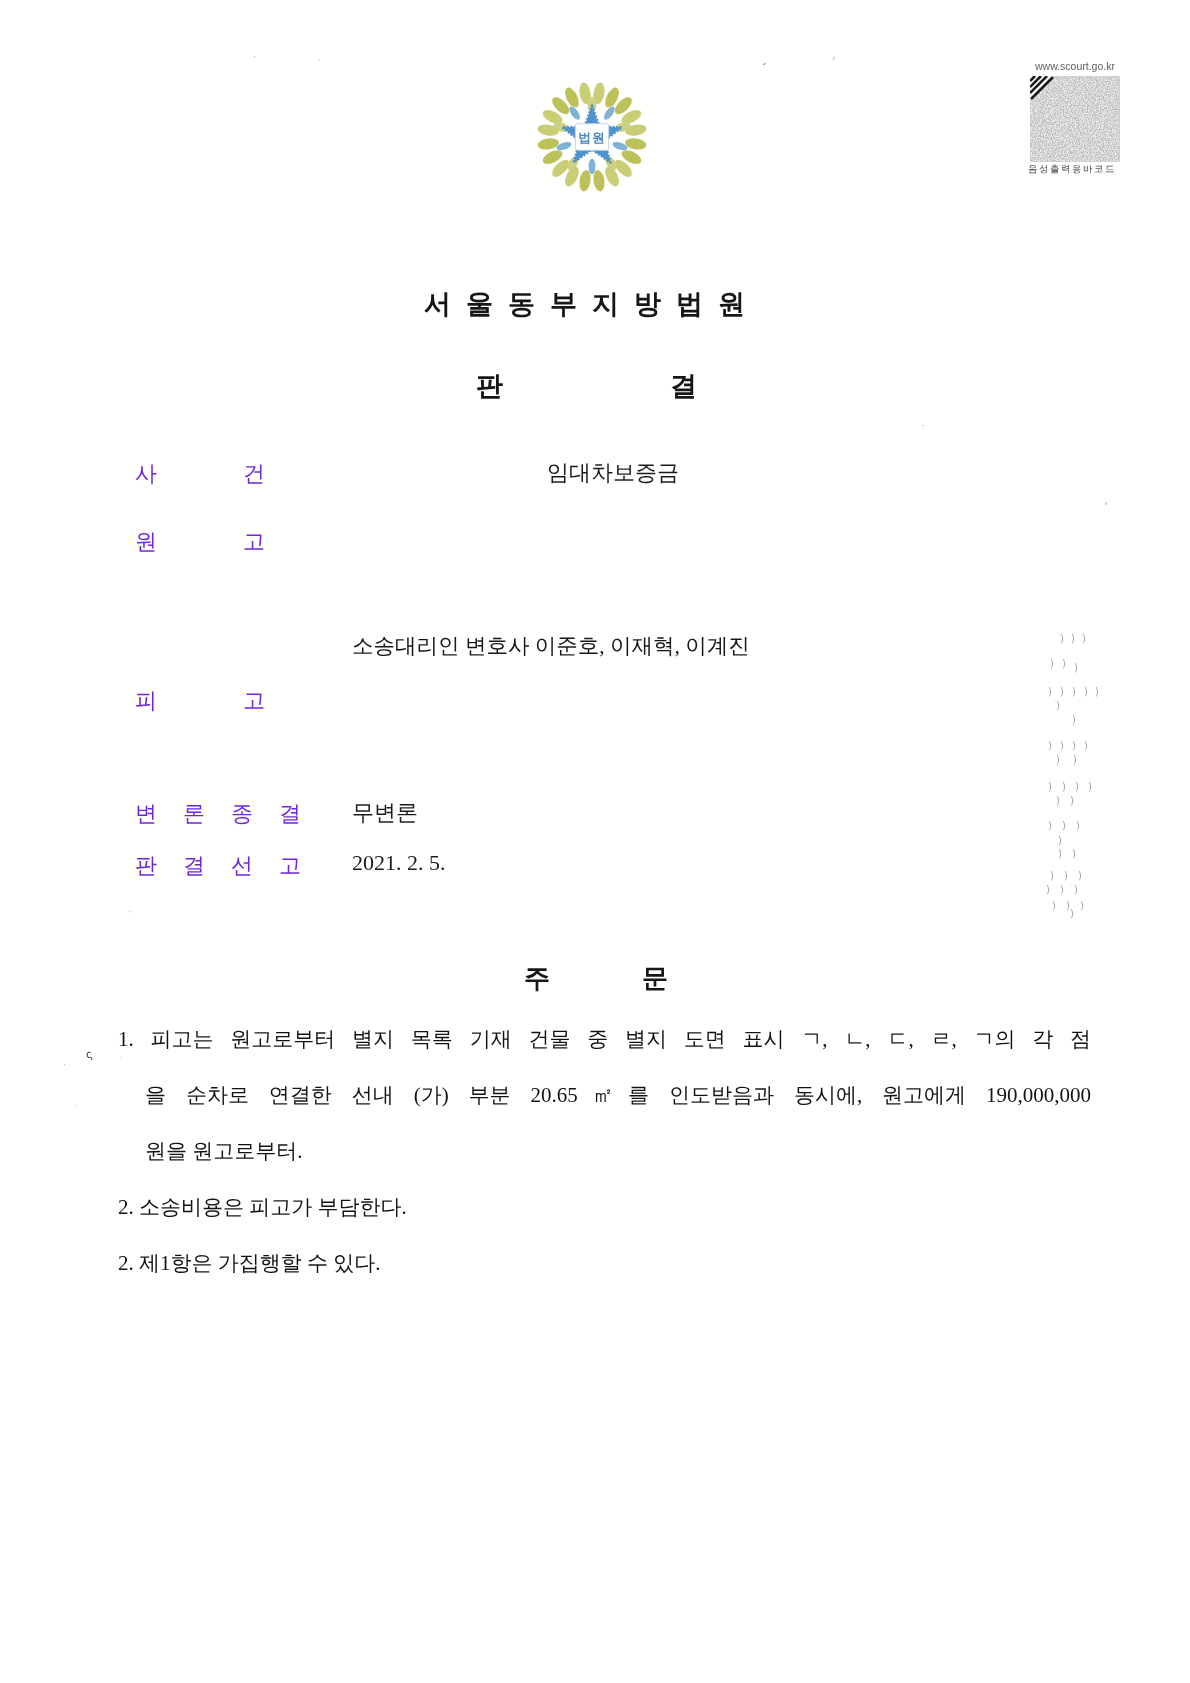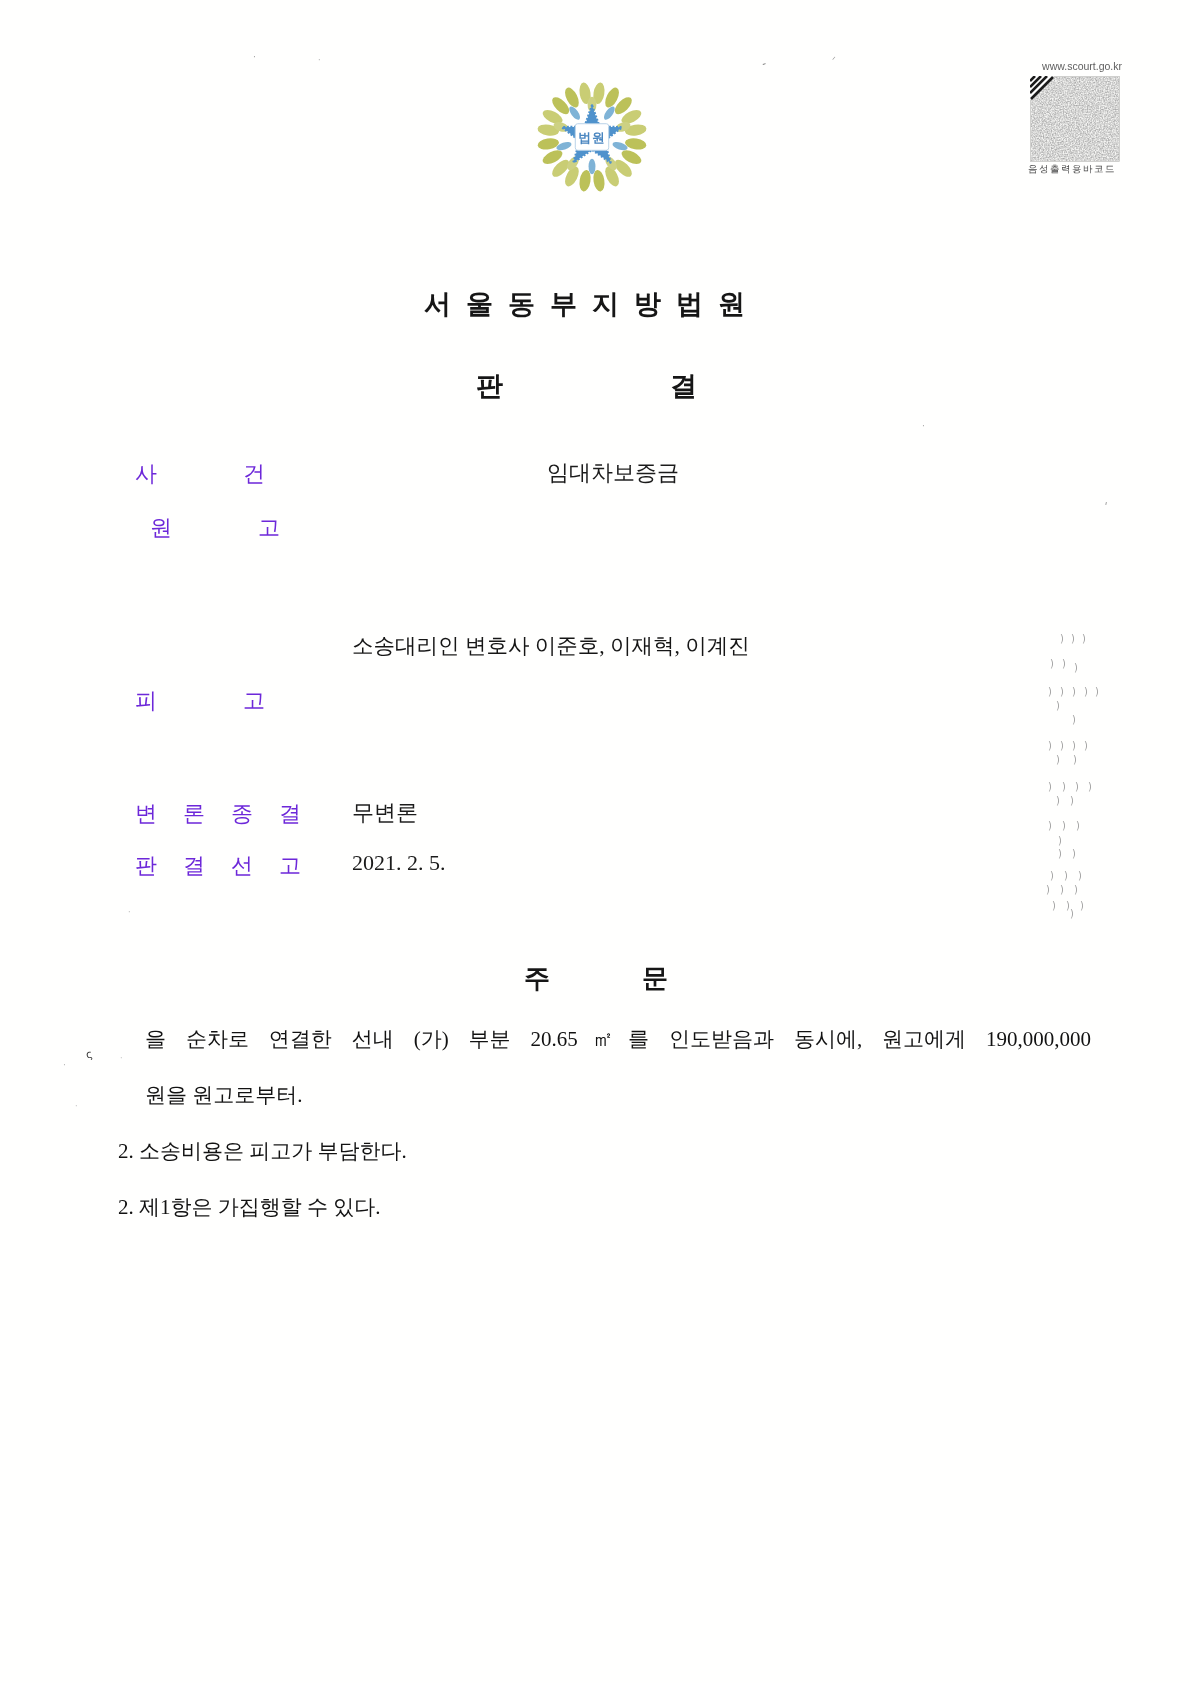--- a/index.html
+++ b/index.html
@@ -18,21 +18,21 @@
   .lbl4{letter-spacing:26px;}
   .val{font-size:22px;white-space:nowrap;color:#1b1b1b;}
   .counsel{left:352px;top:631px;font-size:21.5px;white-space:nowrap;}
   
   .order-body{left:118px;top:1026px;width:973px;}
   .order-line{height:56px;line-height:27px;font-size:21px;color:#121212;box-sizing:border-box;}
   .order-line.indent{padding-left:27px;}
   .order-line.justify{text-align:justify;text-align-last:justify;}
   
   .bc-url{left:1028px;top:60px;width:94px;font-family:"Liberation Sans","DejaVu Sans",sans-serif;
-          font-size:10.5px;color:#5f5f5f;text-align:right;white-space:nowrap;}
+          font-size:10.5px;color:#5f5f5f;text-align:center;white-space:nowrap;}
   .bc-box{left:1030px;top:76px;}
   .bc-cap{left:1028px;top:163px;width:94px;font-family:"Liberation Sans","DejaVu Sans",sans-serif;
           font-size:9.5px;letter-spacing:1.5px;color:#4a4a4a;white-space:nowrap;}
   
   .emblem{left:533px;top:78px;width:118px;height:118px;}
   
   .artifact{position:absolute;font-family:"DejaVu Sans",sans-serif;pointer-events:none;}
 </style>
 </head>
 <body>
@@ -99,34 +99,35 @@
     </svg>
   </div>
   <div class="abs bc-cap">음성출력용바코드</div>
 
   <div class="abs court-name">서울동부지방법원</div>
   <div class="abs doc-type">판결</div>
 
   <div class="abs lbl lbl2" style="left:135px;top:459px;">사건</div>
   <div class="abs val" style="left:547px;top:458px;">임대차보증금</div>
 
-  <div class="abs lbl lbl2" style="left:135px;top:513px;margin-left:15px;">원고</div>
+  <div class="abs lbl lbl2" style="left:135px;top:527px;">원고</div>
 
   <div class="abs counsel">소송대리인 변호사 이준호, 이재혁, 이계진</div>
 
   <div class="abs lbl lbl2" style="left:135px;top:686px;">피고</div>
 
   <div class="abs lbl lbl4" style="left:135px;top:799px;">변론종결</div>
   <div class="abs val" style="left:352px;top:798px;">무변론</div>
 
   <div class="abs lbl lbl4" style="left:135px;top:851px;text-align:center;">판결선고</div>
   <div class="abs val" style="left:352px;top:850px;">2021. 2. 5.</div>
 
   <div class="abs order-heading">주문</div>
   <div class="abs order-body" id="order-body">
+      <div class="order-line justify">1. 피고는 원고로부터 별지 목록 기재 건물 중 별지 도면 표시 ㄱ, ㄴ, ㄷ, ㄹ, ㄱ의 각 점</div>
       <div class="order-line indent justify">을 순차로 연결한 선내 (가) 부분 20.65㎡를 인도받음과 동시에, 원고에게 190,000,000</div>
       <div class="order-line indent">원을 원고로부터.</div>
       <div class="order-line">2. 소송비용은 피고가 부담한다.</div>
       <div class="order-line">2. 제1항은 가집행할 수 있다.</div>
     </div>
 
 <span class="artifact" style="left: 1060px; top: 633px; font-size: 10px; color: rgb(163, 163, 163);">)</span>
     <span class="artifact" style="left: 1071px; top: 633px; font-size: 10px; color: rgb(163, 163, 163);">)</span>
     <span class="artifact" style="left: 1082px; top: 633px; font-size: 10px; color: rgb(163, 163, 163);">)</span>
     <span class="artifact" style="left: 1050px; top: 658px; font-size: 10px; color: rgb(163, 163, 163);">)</span>

